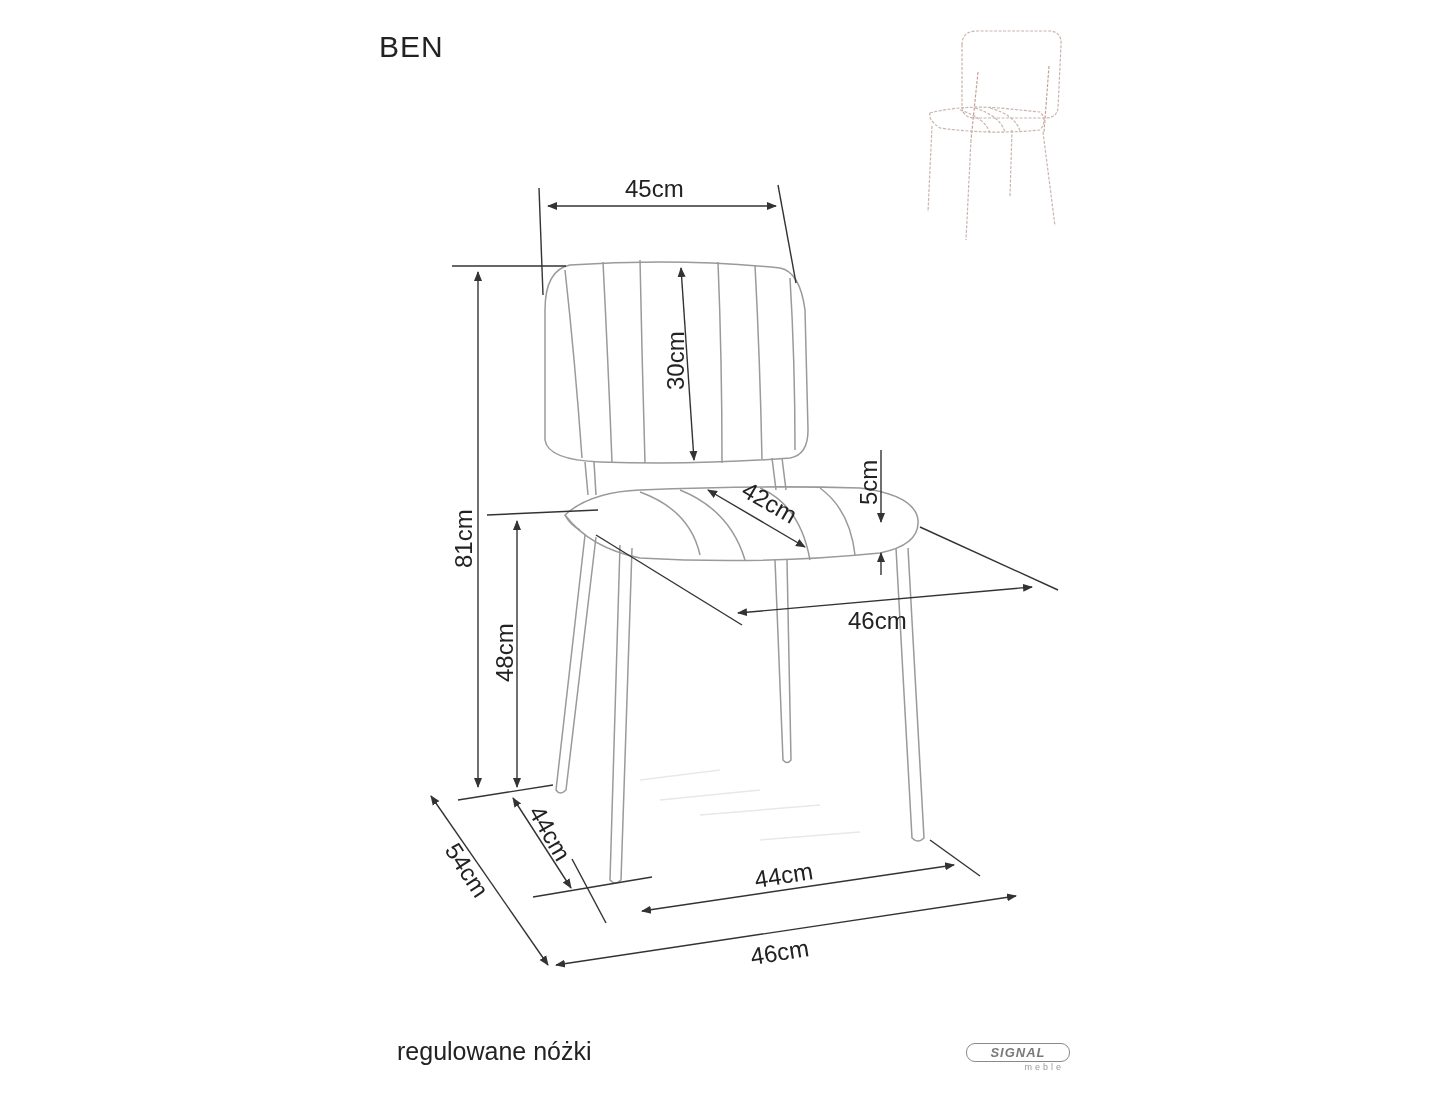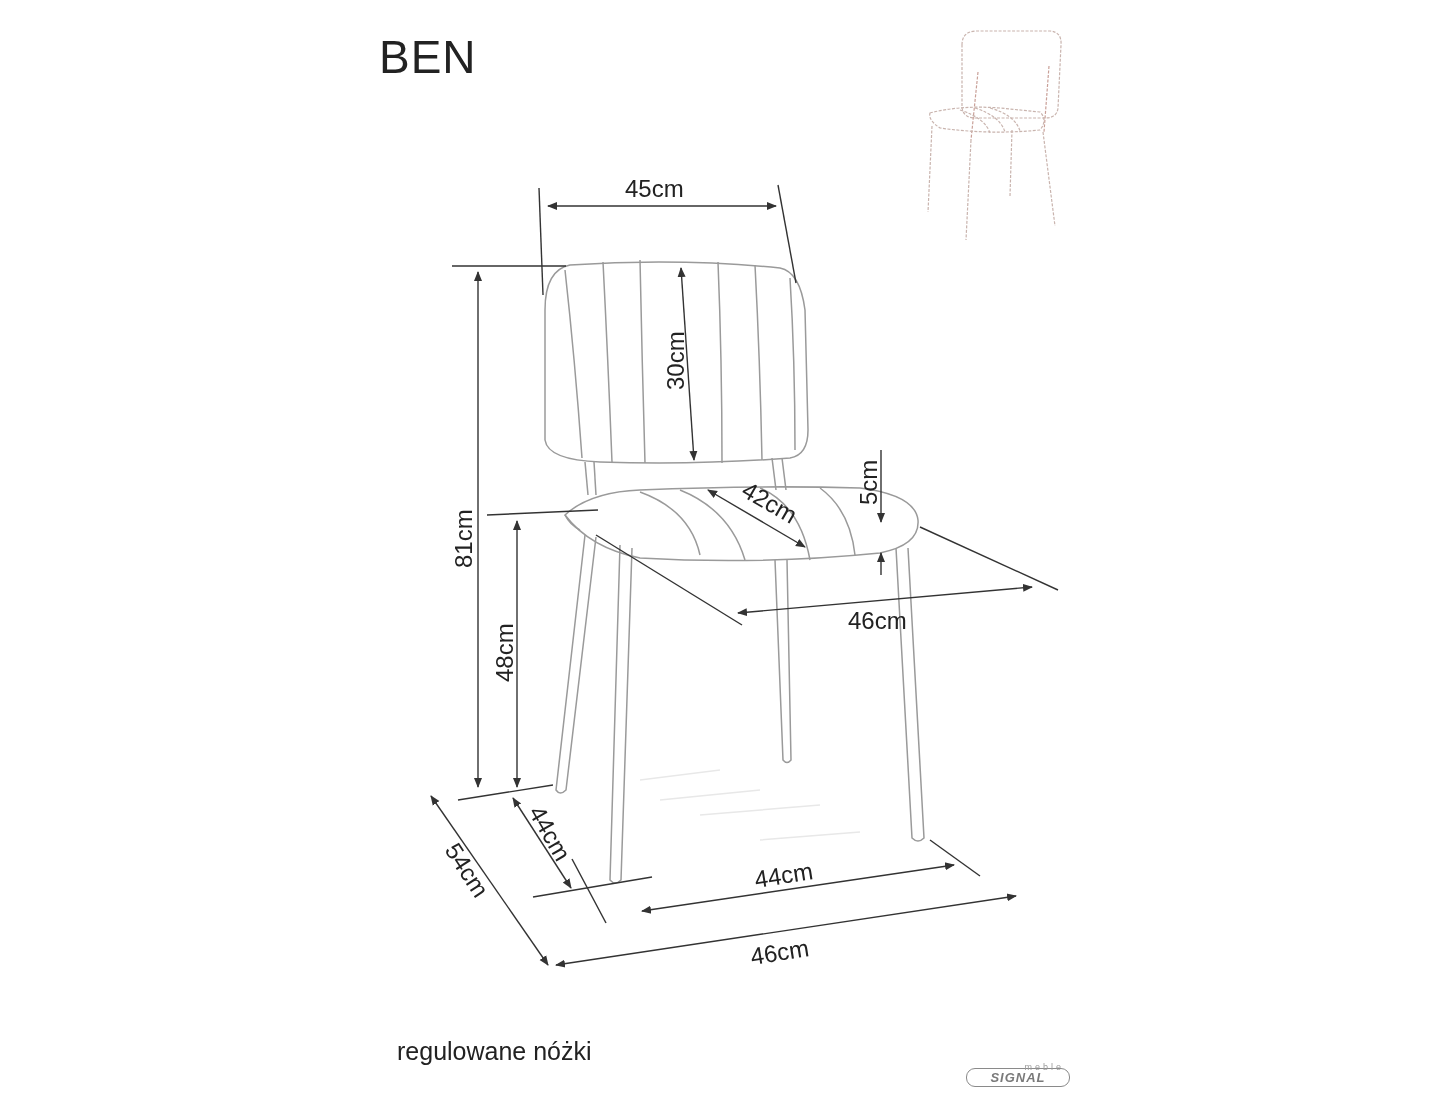--- a/index.html
+++ b/index.html
@@ -1,23 +1,23 @@
 <!DOCTYPE html>
 <html><head>
   <meta charset="utf-8">
   <style>
     html, body { margin: 0; padding: 0; background: #ffffff; }
     body { width: 1445px; height: 1105px; position: relative; overflow: hidden;
            font-family: "Liberation Sans", sans-serif; color: #222222; }
-    .title { position: absolute; left: 379px; top: 30px; font-size: 46px; letter-spacing: 1px; color: #222; }
+    .title { position: absolute; left: 379px; top: 30px; font-size: 30px; letter-spacing: 1px; color: #222; }
     .note { position: absolute; left: 397px; top: 1037px; font-size: 25px; color: #222; }
     .logo { position: absolute; left: 966px; top: 1043px; width: 106px; height: 30px; }
     .logo-pill { position: absolute; left: 0; top: 0; width: 102px; height: 17px; border: 1.5px solid #8a8a8a;
                  border-radius: 9px; text-align: center; font-size: 13px; font-weight: bold; font-style: italic;
-                 letter-spacing: 1px; line-height: 17px; color: #7a7a7a; margin-top: 25px; }
+                 letter-spacing: 1px; line-height: 17px; color: #7a7a7a; }
     .logo-sub { position: absolute; right: 8px; top: 19px; font-size: 9px; letter-spacing: 3px; color: #9a9a9a; margin-left: 47px; }
     svg.drawing { position: absolute; left: 0; top: 0; }
     .dimtext { font-family: "Liberation Sans", sans-serif; font-size: 24px; fill: #222; }
   </style>
 </head>
 <body>
 
 <div class="title">BEN</div>
 
 <svg class="drawing" width="1445" height="1105" viewBox="0 0 1445 1105" xmlns="http://www.w3.org/2000/svg">

